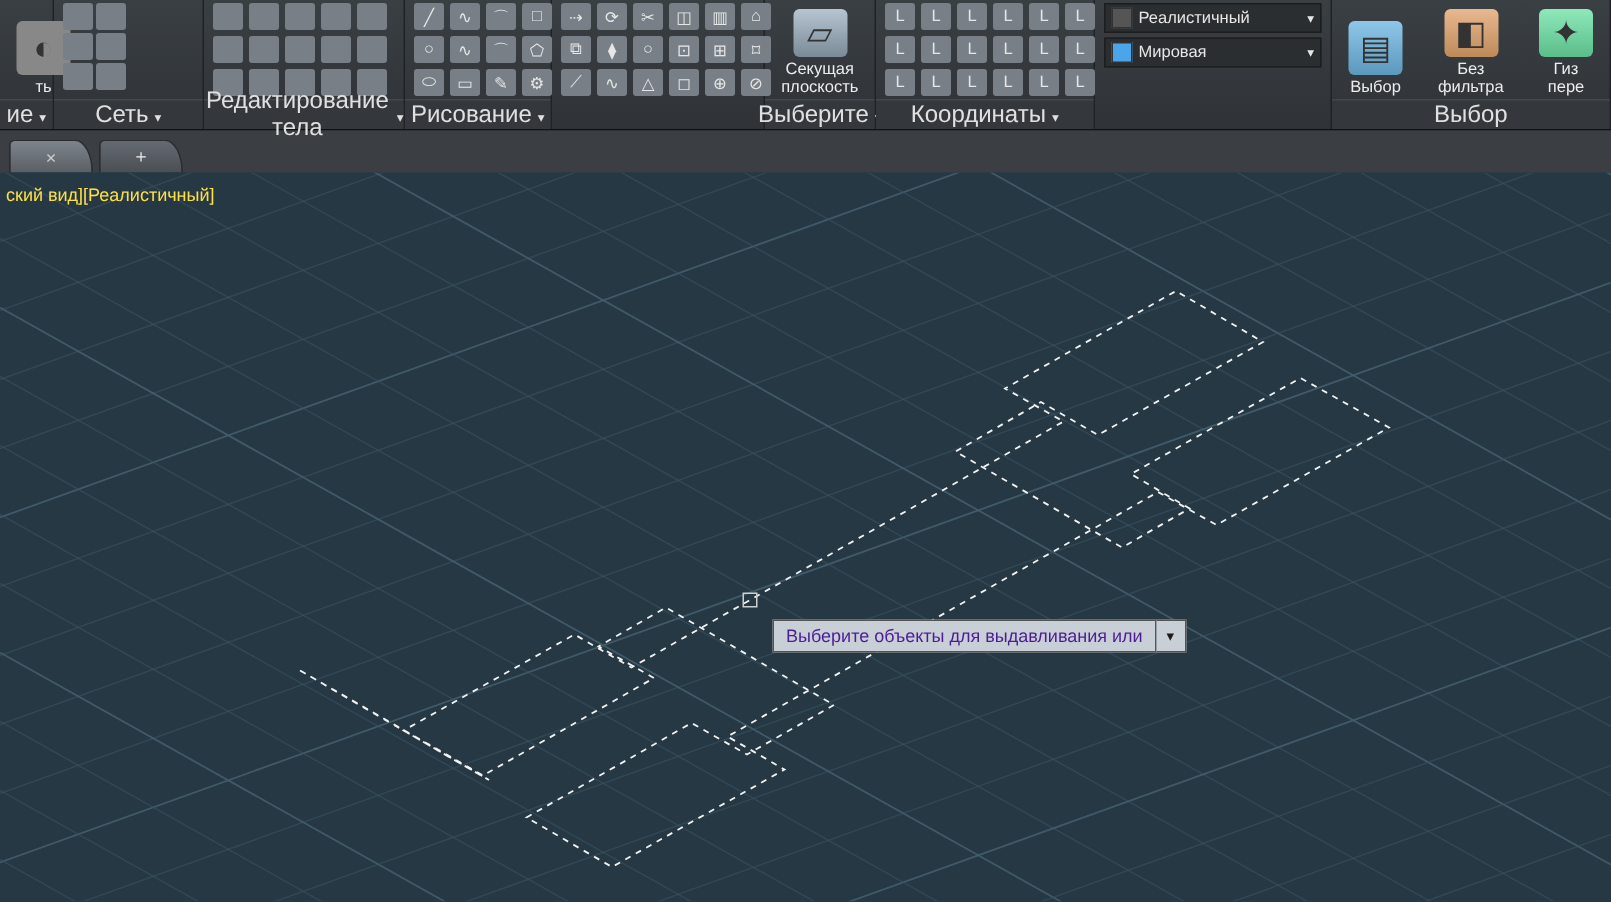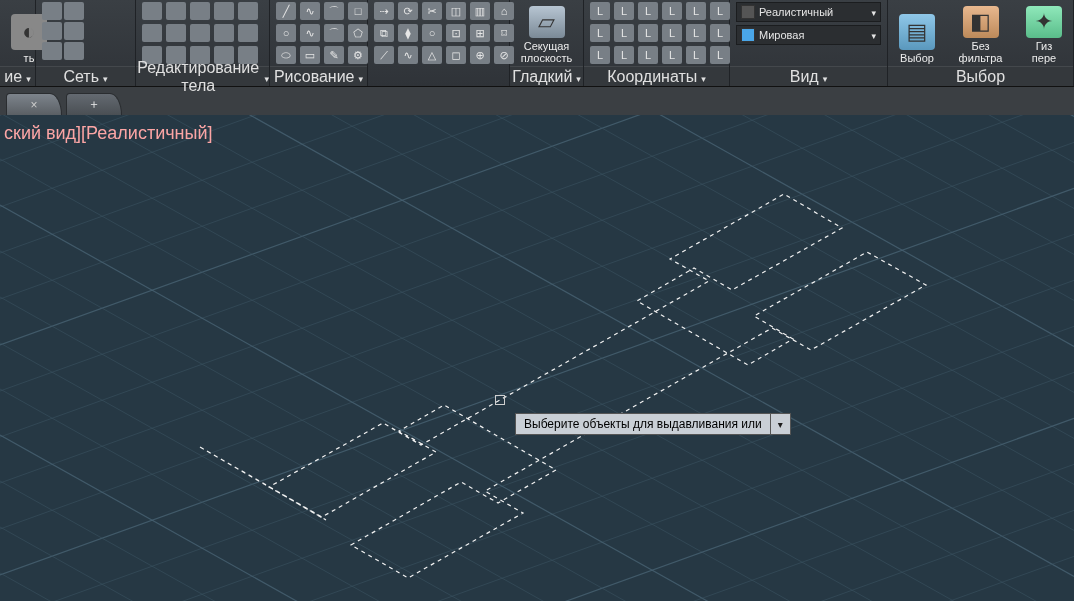--- a/index.html
+++ b/index.html
@@ -70,24 +70,24 @@
     margin-right:4px;border:1px solid #2a2d30;border-bottom:none;
     display:flex;align-items:center;justify-content:center;cursor:pointer;}
   .tab.first{background:linear-gradient(#7d848c,#5a5f64);}
   .tab .x{font-size:12px;color:#ccc;}
   
   .viewport{position:relative;height:calc(100% - 87px - 28px);
     background:#263844;overflow:hidden;}
   .grid-lines{position:absolute;inset:0;}
   .grid-lines line{stroke:#3a5260;stroke-width:1;opacity:.6;}
   .grid-lines line.major{stroke:#466070;stroke-width:1.2;opacity:.85;}
-  .view-label{position:absolute;top:8px;left:4px;font-size:18px;color:#fca5a5;}
+  .view-label{position:absolute;top:8px;left:4px;font-size:12px;color:#fde047;}
   .cursor-box{position:absolute;left:495px;top:280px;width:10px;height:10px;border:1px solid #cfcfcf;}
   .tooltip{position:absolute;left:515px;top:298px;display:flex;align-items:stretch;}
-  .tooltip-body{background:#c9cfd6;color:#000000;border:1px solid #555;padding:3px 8px;font-size:12px;white-space:nowrap;}
+  .tooltip-body{background:#c9cfd6;color:#4c1d95;border:1px solid #555;padding:3px 8px;font-size:12px;white-space:nowrap;}
   .tooltip-ic{width:20px;background:#c9cfd6;border:1px solid #555;border-left:none;
     display:flex;align-items:center;justify-content:center;color:#1a1a1a;font-size:10px;}
   .shape path{fill:none;stroke:#f2f2f2;stroke-width:1.2;stroke-dasharray:4 4;}
 </style>
 </head>
 <body>
 
 <div class="ribbon">
 
   <div class="panel" style="width:36px">
@@ -201,21 +201,21 @@
   </div>
 
   <div class="panel" style="width:74px">
     <div class="panel-body" style="justify-content:center">
       <div class="big-btn">
         <div class="ic" style="background:linear-gradient(#b7c5d2,#7b8a97);">▱</div>
         <div class="lbl"><span>Секущая</span><br><span>плоскость</span></div>
       </div>
     </div>
     <div class="panel-title">
-        <span>Гладкий</span>
+        <span>Выберите</span>
         <span class="dd"></span>
       </div>
   </div>
 
   <div class="panel" style="width:146px">
     <div class="panel-body">
       <div class="icon-grid" style="--cols:6">
         <div class="smico">L</div>
           <div class="smico">L</div>
           <div class="smico">L</div>
@@ -254,24 +254,20 @@
           </div>
         <div class="dd-combo">
             <span style="display:flex;align-items:center">
               <span class="pre" style="background:#4aa6e8"></span>
               <span>Мировая</span>
             </span>
             <span class="dd"></span>
           </div>
       </div>
     </div>
-    <div class="panel-title">
-        <span>Вид</span>
-        <span class="dd"></span>
-      </div>
   </div>
 
   <div class="panel" style="flex:1">
     <div class="panel-body" style="gap:10px;justify-content:center">
       <div class="big-btn">
         <div class="ic" style="background:linear-gradient(#8fc7e8,#5a98bd);">▤</div>
         <div class="lbl">Выбор</div>
       </div>
       <div class="big-btn">
         <div class="ic" style="background:linear-gradient(#e8b88f,#bd8a5a);">◧</div>

